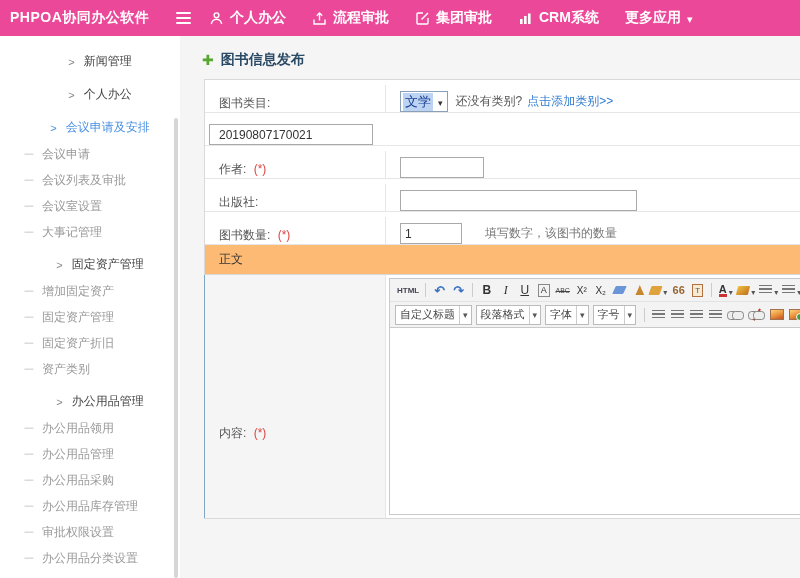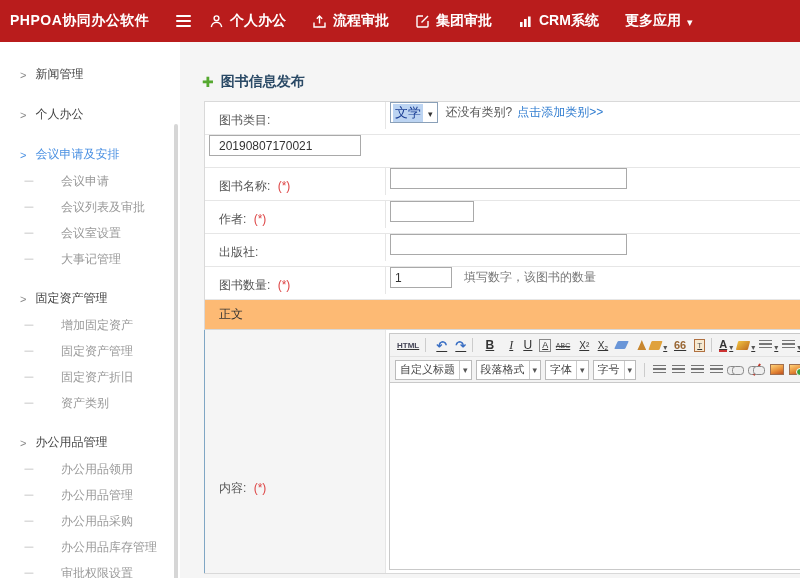--- a/index.html
+++ b/index.html
@@ -1,63 +1,63 @@
 <!DOCTYPE html>
 <html><head>
 <meta charset="utf-8">
 <style>
   * { margin:0; padding:0; box-sizing:border-box; }
   html,body { width:800px; height:578px; overflow:hidden; background:#fff;
               font-family:"Liberation Sans","DejaVu Sans",sans-serif; }
 
   
-  .topbar { height:42px; background:#b91c1c; display:flex; align-items:center; color:#fff; }
+  .topbar { height:36px; background:#ec4899; display:flex; align-items:center; color:#fff; }
   .logo { font-size:14px; font-weight:bold; padding-left:10px; width:168px; letter-spacing:.5px; }
   .burger { display:flex; flex-direction:column; gap:3px; margin:0 18px 0 8px; cursor:pointer; }
   .burger i { display:block; width:15px; height:2px; background:#fff; border-radius:1px; }
   .topnav { display:flex; align-items:center;text-align:center; }
   .nav-item { display:flex; align-items:center; gap:6px; margin-right:26px; font-size:14px;
               font-weight:bold; cursor:pointer; white-space:nowrap; }
   .nav-item svg { display:block; }
   .caret-w::before { content:"▾"; font-size:11px; color:#fff; }
 
   
   .layout { display:flex; height:542px; }
 
   
   .sidebar { width:180px; background:#fff; position:relative; padding-top:6px; overflow:hidden; flex:none; }
-  .sgroup { display:flex; align-items:center; padding:5px 0 5px 20px; margin-top:13px;
-            font-size:12px; color:#444; cursor:pointer; }
+  .sgroup { display:flex; align-items:center; padding:5px 0 5px 20px; margin-top:6px;
+            font-size:12px; color:#444; cursor:pointer;justify-content:center; }
   .sitem  { display:flex; align-items:center; padding:5px 0 4px 24px;
-            font-size:12px; color:#999; cursor:pointer;gap:19px; }
+            font-size:12px; color:#999; cursor:pointer; }
   .chev::before { content:">"; font-size:11px; color:#888; margin-right:9px; }
   .dash::before { content:"一"; font-size:10px; color:#bbb; margin-right:8px; }
   .active, .active * { color:#4a90e2 !important; }
   .active .chev::before, .active .dash::before { color:#4a90e2; }
   .side-scroll { position:absolute; right:2px; top:82px; bottom:0; width:4px;
                  background:#d6d6d6; border-radius:2px; }
 
   
   .main { flex:1; background:#f5f5f5; overflow:hidden; }
-  .page-title { display:flex; align-items:center; gap:7px; margin:31px 0 10px 22px; }
+  .page-title { display:flex; align-items:center; gap:7px; margin:15px 0 10px 22px; }
   .plus-icon::before { content:"✚"; color:#55a82f; font-size:14px; font-weight:bold; }
   .page-title h1 { font-size:14px; font-weight:bold; color:#2b4a66; }
 
   .ftable { margin-left:24px; width:calc(100% - 24px); background:#fff;
             border:1px solid #d9d9d9; border-right:none; }
-  .frow { display:flex; border-bottom:1px solid #e6e6e6; min-height:33px; align-items:flex-start; }
+  .frow { display:flex; border-bottom:1px solid #e6e6e6; min-height:33px; align-items:flex-end;gap:10px; }
   .flabel { width:181px; flex:none; border-right:1px solid #e6e6e6; padding:10px 0 0 14px;
             font-size:12px; color:#555; }
   .req { color:#dd4444; margin-left:4px; font-size:12px; }
   .fvalue { flex:1; display:flex; align-items:center; padding-left:4px; font-size:12px; color:#555; }
   .tinput { border:1px solid #a9a9a9; height:21px; padding:1px 4px; font-size:12px;
             color:#333; font-family:"Liberation Sans","DejaVu Sans",sans-serif; background:#fff; }
-  .w-no{width:152px;padding-left:9px;} .w-name{width:237px;} .w-author{width:84px;}
+  .w-no{width:164px;padding-left:9px;} .w-name{width:237px;} .w-author{width:84px;}
   .w-pub{width:237px;} .w-loc{width:278px;} .w-qty{width:62px;}
-  .hint { color:#777; margin-left:12px; }
+  .hint { color:#777; margin-left:23px; }
 
   .cat-select { display:flex; align-items:center; border:1px solid #8aa0b8; background:#fff;
                 height:21px; padding:0 4px 0 2px; cursor:pointer; }
   .cat-text { background:#bcd4f2; color:#1a3e94; font-size:13px; padding:0 2px; }
   .caret-d { margin-left:5px; }
   .caret-d::before { content:"▾"; font-size:9px; color:#333; }
   .note { margin-left:8px; color:#555; }
   .add-link { margin-left:5px; color:#2f7cd0; text-decoration:none; cursor:pointer; }
 
   .section-bar { background:#fdba74; border-bottom:1px solid #d8d8d8; padding:6px 14px;
@@ -66,22 +66,22 @@
   .content-row { display:flex; height:243px; border-bottom:none; position:relative;
                  margin-left:-1px; width:calc(100% + 1px); border-left:1px solid #7fa6c4; }
   .content-row .flabel { background:#f5f5f5; padding-top:150px; }
   .editor-cell { flex:1; background:#fff; padding:3px; display:flex; }
   .editor { flex:1; border:1px solid #c9c9c9; display:flex; flex-direction:column; background:#fff; }
   .etb { display:flex; align-items:center; padding:2px 5px; background:#f3f3f3; flex-wrap:nowrap; }
   .etb1 { border-bottom:1px solid #e2e2e2; height:23px; }
   .etb2 { border-bottom:1px solid #c9c9c9; height:26px; }
   .editor-content { flex:1; background:#fff; }
 
-  .tbtn { display:flex; align-items:center; justify-content:flex-end; min-width:15px; height:18px;
-          margin:16px 2px; cursor:pointer; color:#333;text-decoration:underline; }
+  .tbtn { display:flex; align-items:center; justify-content:center; min-width:15px; height:18px;
+          margin:16px 2px; cursor:pointer; color:#333; }
   .sep { width:1px; height:14px; background:#ccc; margin:0 4px; }
   .g-html { font-size:8px; font-weight:bold; color:#445; letter-spacing:0; }
   .g-undo { color:#3a6fc4; font-size:13px; font-weight:bold; }
   .g-b { font-weight:bold; font-size:12px; }
   .g-i { font-style:italic; font-family:"Liberation Serif","DejaVu Serif",serif; font-size:12px; }
   .g-u { text-decoration:underline; font-size:12px; }
   .boxa { border:1px solid #888; font-size:9px; line-height:11px; padding:0 2px; }
   .g-abc { font-size:7px; text-decoration:line-through; color:#444; }
   .g-sup, .g-sub { font-size:10px; }
   .eraser { width:11px; height:8px; background:#6a96d8; transform:skewX(-25deg); border-radius:1px; }
@@ -280,29 +280,20 @@
           <a class="add-link">点击添加类别&gt;&gt;</a>
         </div>
       </div>
 
       <div class="frow">
         <div class="fvalue">
           <input class="tinput w-no" type="text" value="20190807170021" style="">
         </div>
       </div>
 
-      <div class="frow">
-        <div class="flabel">
-          <span>图书名称:</span>
-          <span class="req">(*)</span>
-        </div>
-        <div class="fvalue">
-          <input class="tinput w-name" type="text" style="">
-        </div>
-      </div>
 
       <div class="frow">
         <div class="flabel">
           <span>作者:</span>
           <span class="req">(*)</span>
         </div>
         <div class="fvalue">
           <input class="tinput w-author" type="text" style="">
         </div>
       </div>

